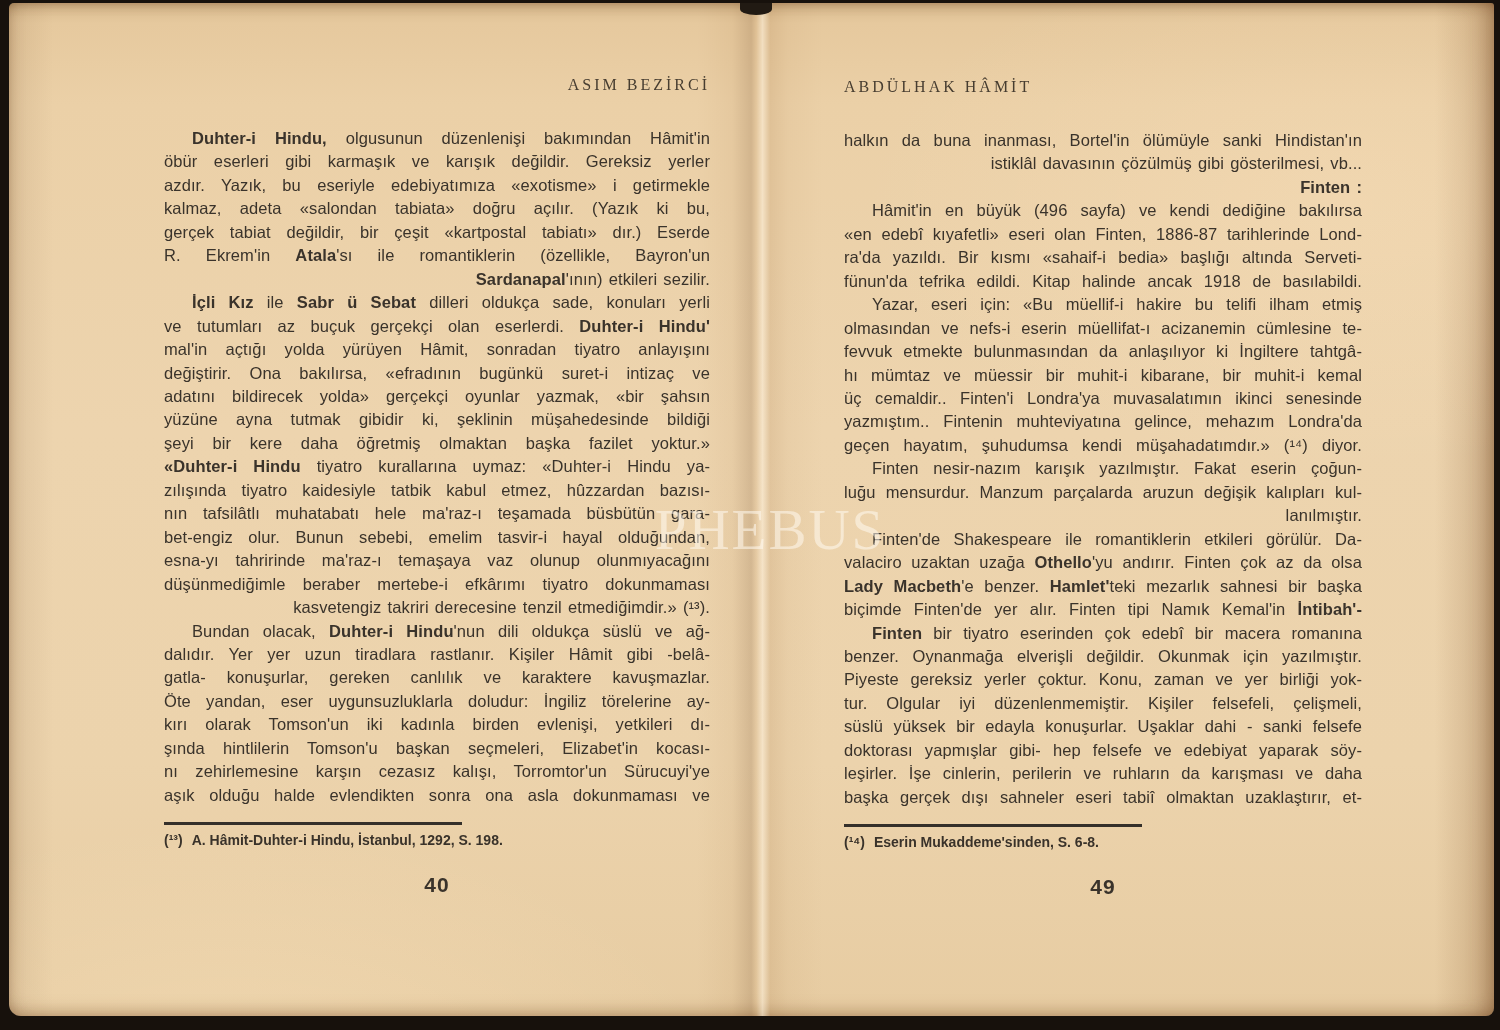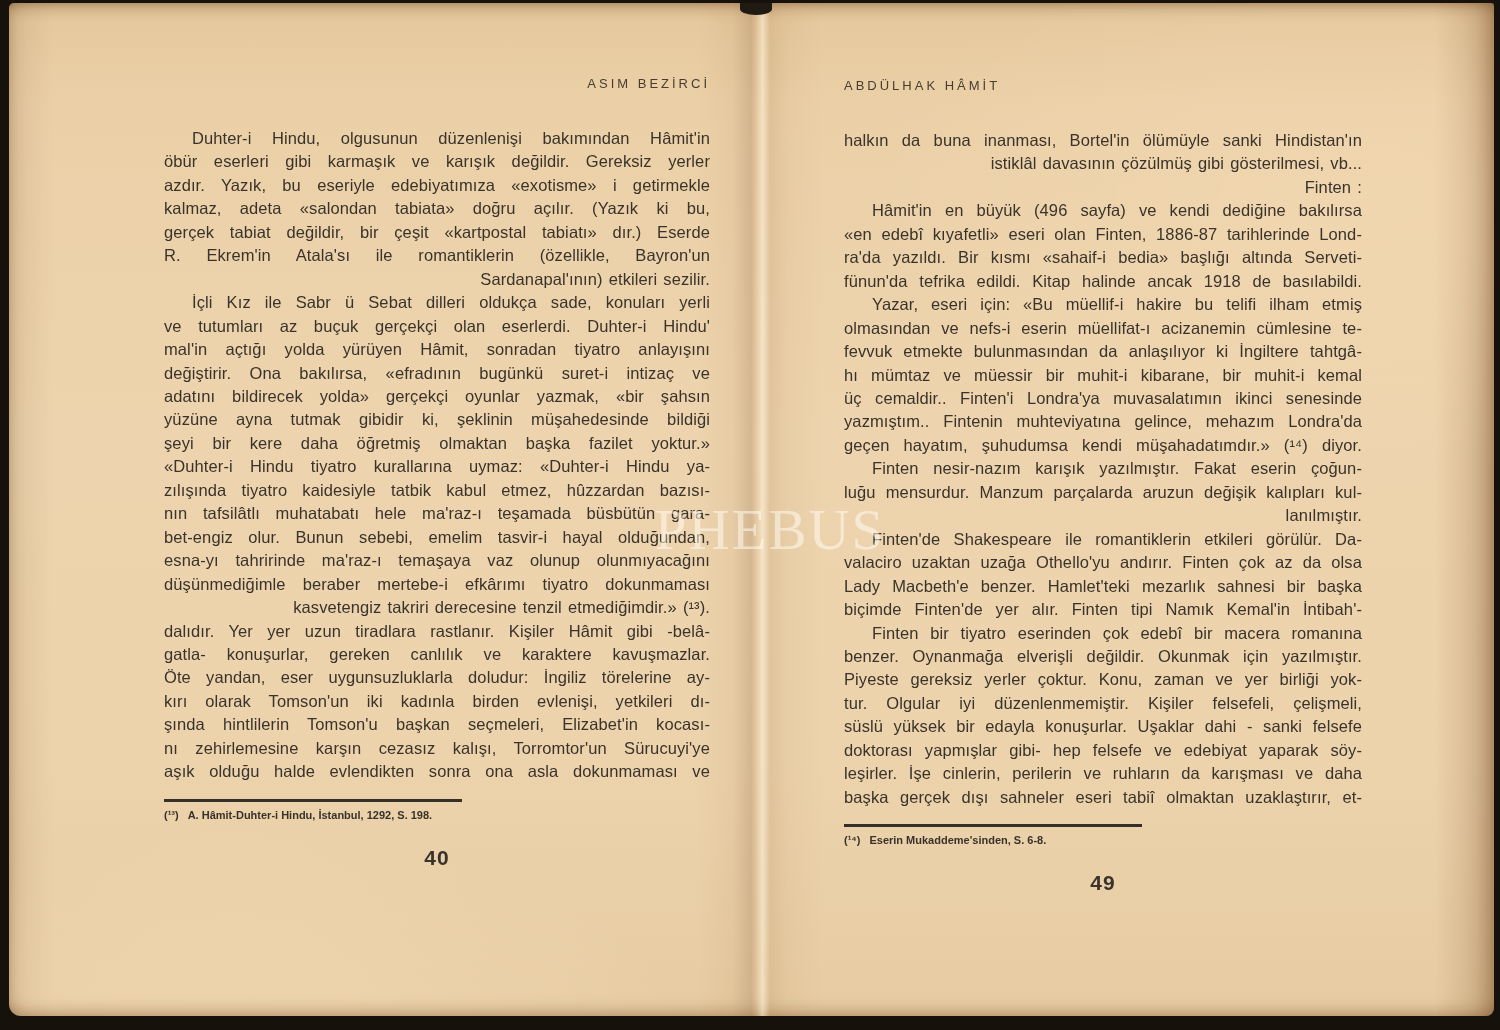--- a/index.html
+++ b/index.html
@@ -19,31 +19,31 @@
   .gutter{position:absolute;left:688px;top:0;width:126px;height:100%;pointer-events:none;
           background:linear-gradient(90deg, transparent 0%, rgba(150,100,50,0.07) 28%,
             rgba(110,70,35,0.20) 43%, rgba(160,110,60,0.10) 47%,
             rgba(255,246,230,0.45) 52%, rgba(150,100,50,0.14) 58%,
             rgba(150,100,50,0.05) 72%, transparent 100%);}
   .notch{position:absolute;left:731px;top:0;width:32px;height:12px;background:#211a13;
          border-radius:0 0 55% 55%;}
   .page{position:absolute;color:#3a332b;}
   .page.leftpg{left:155px;top:73px;width:546px;}
   .page.rightpg{left:835px;top:75px;width:518px;}
-  .hdr{font-family:Liberation Sans, sans-serif;font-size:13px;letter-spacing:3px;
+  .hdr{font-family:Liberation Serif, serif;font-size:16px;letter-spacing:3px;
        color:#473d30;height:22px;}
   .hdr.right-al{text-align:right;}
   .body{margin-top:29px;font-size:16.5px;line-height:23.45px;word-spacing:1.5px;
         letter-spacing:0.1px;}
   .ln{text-align:right;}
   .ln.j{text-align:justify;text-align-last:justify;}
   .ln.ind{text-indent:28px;}
-  .b{font-weight:normal;margin-top:39px;}
+  .b{font-weight:bold;margin-top:39px;}
   .rule{margin-top:15px;width:298px;border-top:3px solid #35302a;}
-  .fn{margin-top:7px;font-size:11px;font-weight:bold;color:#39322a;}
+  .fn{margin-top:7px;font-size:14px;font-weight:bold;color:#39322a;}
   .fn .fntext{margin-left:9px;}
   .pgnum{margin-top:25px;text-align:center;font-size:21px;font-weight:bold;
          letter-spacing:1px;color:#3a332b;}
   .watermark{position:absolute;left:566px;top:498px;width:390px;text-align:center;
              font-family:Liberation Serif, serif;font-size:57px;line-height:1;
              letter-spacing:2px;color:rgba(255,249,240,0.55);pointer-events:none;}
 </style>
 </head>
 <body>
 
@@ -69,20 +69,21 @@
           <div class="ln j"><span>adatını bildirecek yolda» gerçekçi oyunlar yazmak, «bir şahsın</span></div>
           <div class="ln j"><span>yüzüne ayna tutmak gibidir ki, şeklinin müşahedesinde bildiği</span></div>
           <div class="ln j"><span>şeyi bir kere daha öğretmiş olmaktan başka fazilet yoktur.»</span></div>
           <div class="ln j"><span class="b">«Duhter-i Hindu</span><span> tiyatro kurallarına uymaz: «Duhter-i Hindu ya-</span></div>
           <div class="ln j"><span>zılışında tiyatro kaidesiyle tatbik kabul etmez, hûzzardan bazısı-</span></div>
           <div class="ln j"><span>nın tafsilâtlı muhatabatı hele ma'raz-ı teşamada büsbütün gara-</span></div>
           <div class="ln j"><span>bet-engiz olur. Bunun sebebi, emelim tasvir-i hayal olduğundan,</span></div>
           <div class="ln j"><span>esna-yı tahririnde ma'raz-ı temaşaya vaz olunup olunmıyacağını</span></div>
           <div class="ln j"><span>düşünmediğimle beraber mertebe-i efkârımı tiyatro dokunmaması</span></div>
           <div class="ln"><span>kasvetengiz takriri derecesine tenzil etmediğimdir.» (¹³).</span></div>
+          <div class="ln j ind"><span>Bundan olacak, </span><span class="b">Duhter-i Hindu</span><span>'nun dili oldukça süslü ve ağ-</span></div>
           <div class="ln j"><span>dalıdır. Yer yer uzun tiradlara rastlanır. Kişiler Hâmit gibi -belâ-</span></div>
           <div class="ln j"><span>gatla- konuşurlar, gereken canlılık ve karaktere kavuşmazlar.</span></div>
           <div class="ln j"><span>Öte yandan, eser uygunsuzluklarla doludur: İngiliz törelerine ay-</span></div>
           <div class="ln j"><span>kırı olarak Tomson'un iki kadınla birden evlenişi, yetkileri dı-</span></div>
           <div class="ln j"><span>şında hintlilerin Tomson'u başkan seçmeleri, Elizabet'in kocası-</span></div>
           <div class="ln j"><span>nı zehirlemesine karşın cezasız kalışı, Torromtor'un Sürucuyi'ye</span></div>
           <div class="ln j"><span>aşık olduğu halde evlendikten sonra ona asla dokunmaması ve</span></div>
         </div>
       <div class="rule"></div>
       <div class="fn">

